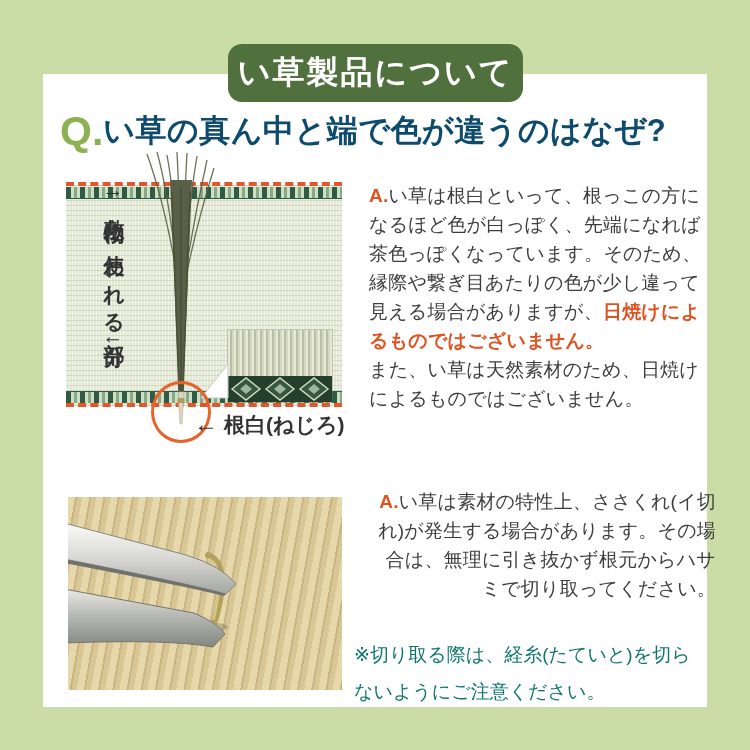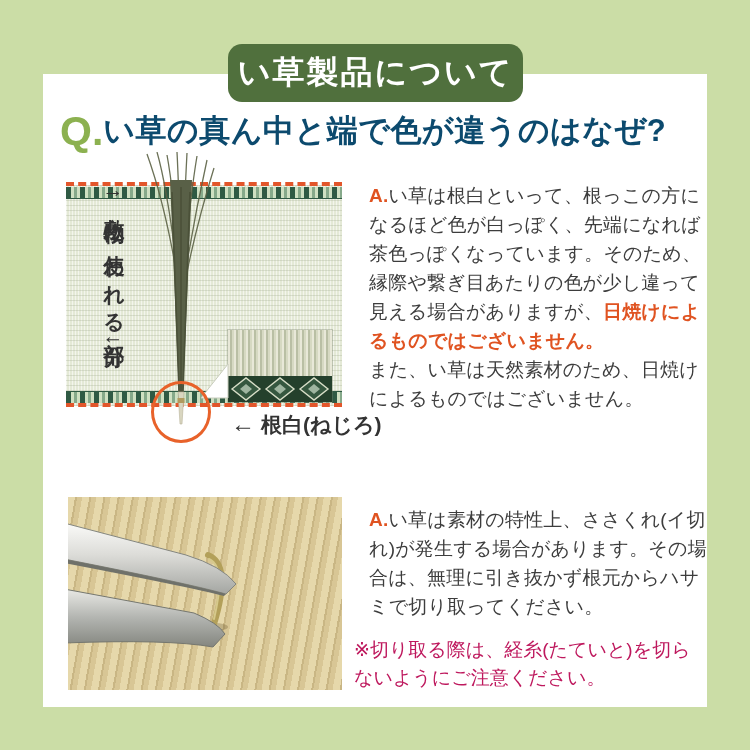--- a/index.html
+++ b/index.html
@@ -12,23 +12,23 @@
   .qhead{position:absolute;left:60px;height:46px;white-space:nowrap;}
   .qhead .qmark{color:#8cb150;font-size:41px;font-weight:bold;vertical-align:-4px;}
   .qhead .qtext{color:#0c4a6e;font-size:31px;font-weight:bold;letter-spacing:.5px;}
   .q1head{top:108px;}
   .q2head{top:435px;}
   .answer{position:absolute;left:354px;width:347px;color:#3d3d3d;font-size:19px;
           line-height:29px;letter-spacing:.2px;margin-left:15px;}
   .aprefix{color:#e05321;font-weight:bold;}
   .em-orange{color:#e05321;font-weight:bold;}
   .q1ans{top:181px;}
-  .q2ans{top:505px;}
-  .note{position:absolute;left:354px;top:636px;width:347px;color:#be185d;
-        font-size:19px;line-height:28px;}
+  .q2ans{top:487px;text-align:right;}
+  .note{position:absolute;left:354px;top:636px;width:347px;color:#0f766e;
+        font-size:19px;line-height:37px;}
   
   .fig1{position:absolute;left:66px;top:160px;width:276px;height:280px;}
   .mat{position:absolute;left:0;top:25px;width:276px;height:221px;background:#e4e9d6;
        background-image:repeating-linear-gradient(0deg,rgba(154,165,138,.28) 0 1px,transparent 1px 5px),
                         repeating-linear-gradient(90deg,rgba(255,255,255,.55) 0 1px,transparent 1px 3px);}
   .dash{position:absolute;left:0;width:276px;height:0;border-top:4px dashed #e2562b;}
   .dash-top{top:22px;}
   .dash-bottom{top:243px;}
   .band{position:absolute;left:0;width:276px;height:11px;
         background:repeating-linear-gradient(90deg,#2f5a44 0 5px,#cfe0c2 5px 8px,#86a98a 8px 11px,#cfe0c2 11px 14px);
@@ -39,21 +39,21 @@
               color:#333;font-size:21px;font-weight:bold;letter-spacing:4px;line-height:28px;}
   .circle{position:absolute;left:85px;top:221px;width:54px;height:56px;border:3px solid #e8622a;
           border-radius:50%;z-index:6;}
   .inset{position:absolute;left:162px;top:170px;width:104px;height:72px;z-index:4;
          box-shadow:0 0 0 1px rgba(120,130,110,.35);}
   .inset-weave{position:absolute;left:0;top:0;width:104px;height:46px;
         background:#d6d9c2;
         background-image:repeating-linear-gradient(90deg,#e8e8d8 0 2px,#b9bfa4 2px 4px,#d6d9c2 4px 6px),
                          repeating-linear-gradient(0deg,rgba(90,95,70,.3) 0 1px,transparent 1px 12px);}
   .pointer-row{position:absolute;left:128px;top:250px;white-space:nowrap;color:#333;
-               font-size:21px;font-weight:bold;z-index:7;margin-left:37px;}
+               font-size:21px;font-weight:bold;z-index:7;}
   .pointer-row .arrow{font-size:24px;margin-right:6px;}
   
   .fig2{position:absolute;left:68px;top:497px;width:274px;height:193px;overflow:hidden;
         background:#d8c695;
         background-image:repeating-linear-gradient(100deg,#e6d8ab 0 7px,#c9b684 7px 9px,#d8c695 9px 14px),
                          repeating-linear-gradient(0deg,rgba(120,100,60,.18) 0 2px,transparent 2px 11px),
                          radial-gradient(circle at 12px 8px,rgba(255,255,255,.9) 0 1.4px,transparent 2px);
         background-size:auto,auto,47px 31px;}
   .fig2 svg{position:absolute;left:0;top:0;}
   svg{display:block;}

